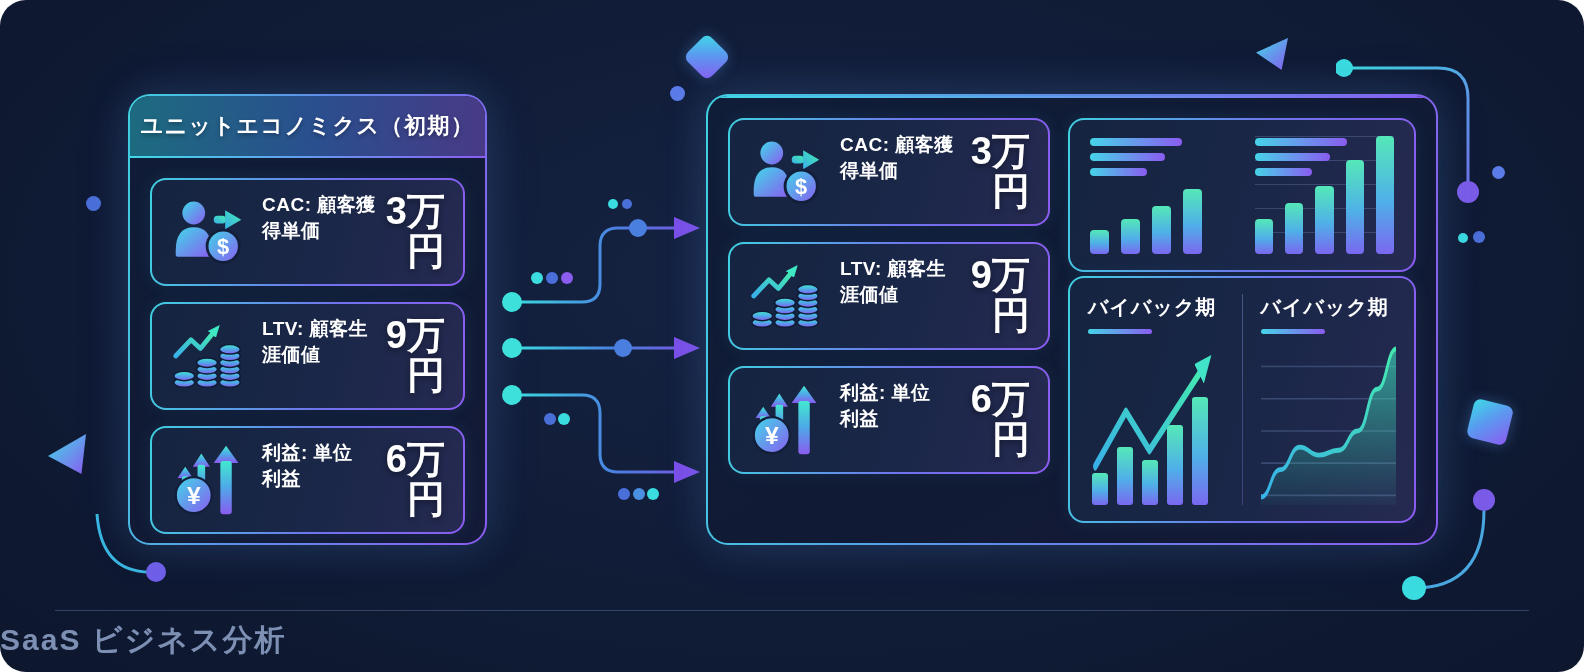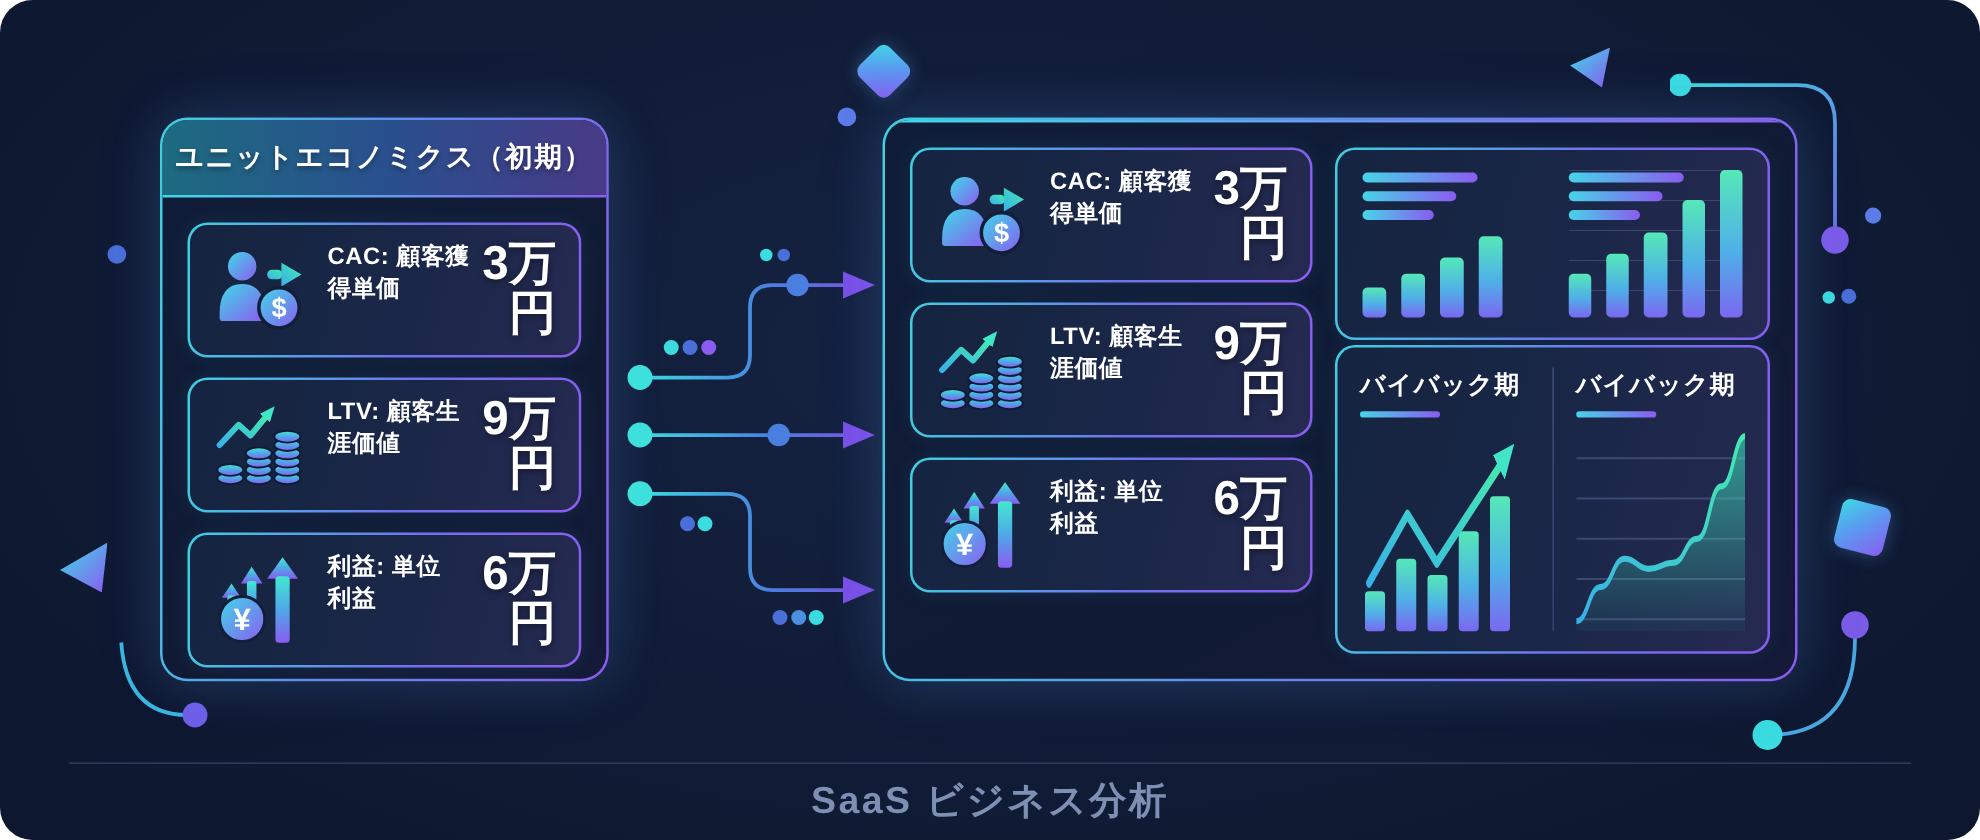--- a/index.html
+++ b/index.html
@@ -69,21 +69,21 @@
   .dot{position:absolute;border-radius:50%;}
   .cube{position:absolute;border-radius:7px;background:linear-gradient(135deg,#3edce6 0%,#5a9cf0 45%,#8a5cf0 100%);
     box-shadow:0 0 14px rgba(90,160,240,.35);}
   .tri{position:absolute;background:linear-gradient(135deg,#3edce6 0%,#8a5cf0 100%);
     filter:drop-shadow(0 0 8px rgba(70,200,230,.5));}
   .tri-left{clip-path:polygon(0 55%,100% 0,88% 100%);}
   .tri-tr{clip-path:polygon(0 45%,100% 0,80% 100%);}
 
   
   .footer-divider{position:absolute;left:55px;right:55px;top:610px;height:1px;background:rgba(110,140,190,.38);}
-  .footer-title{position:absolute;left:0;right:0;top:620px;text-align:center;
+  .footer-title{position:absolute;left:0;right:0;top:620px;text-align:left;
     color:#7d90b4;font-size:30px;font-weight:700;letter-spacing:2px;}
 </style>
 </head>
 <body>
 
 <svg width="0" height="0" style="position:absolute" aria-hidden="true">
   <defs>
     <linearGradient id="gTP" x1="0" y1="0" x2="1" y2="1">
       <stop offset="0" stop-color="#3fd9e8"></stop>
         <stop offset="1" stop-color="#8a5cf0"></stop>

